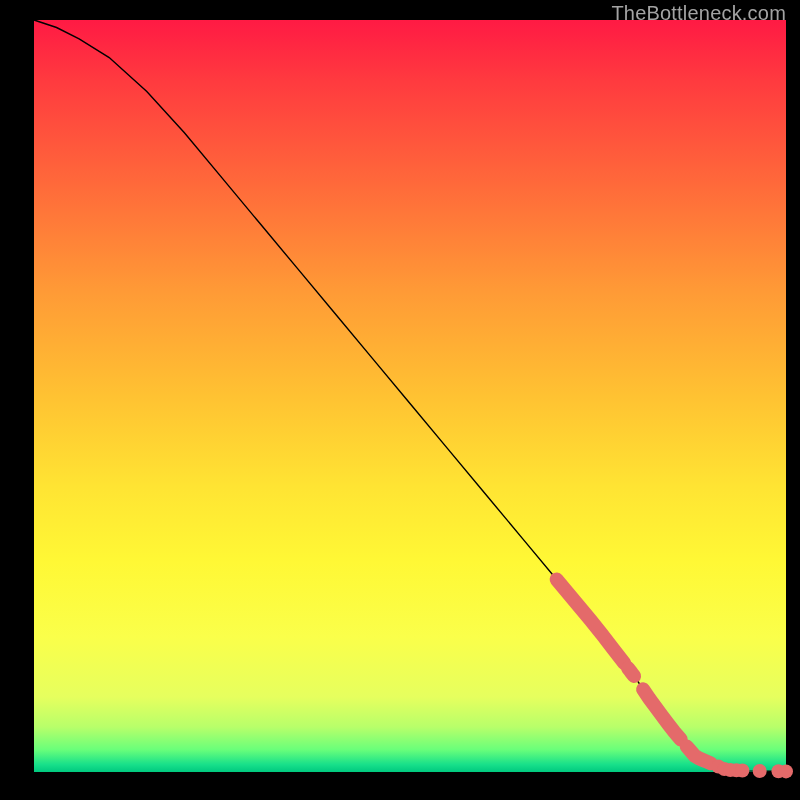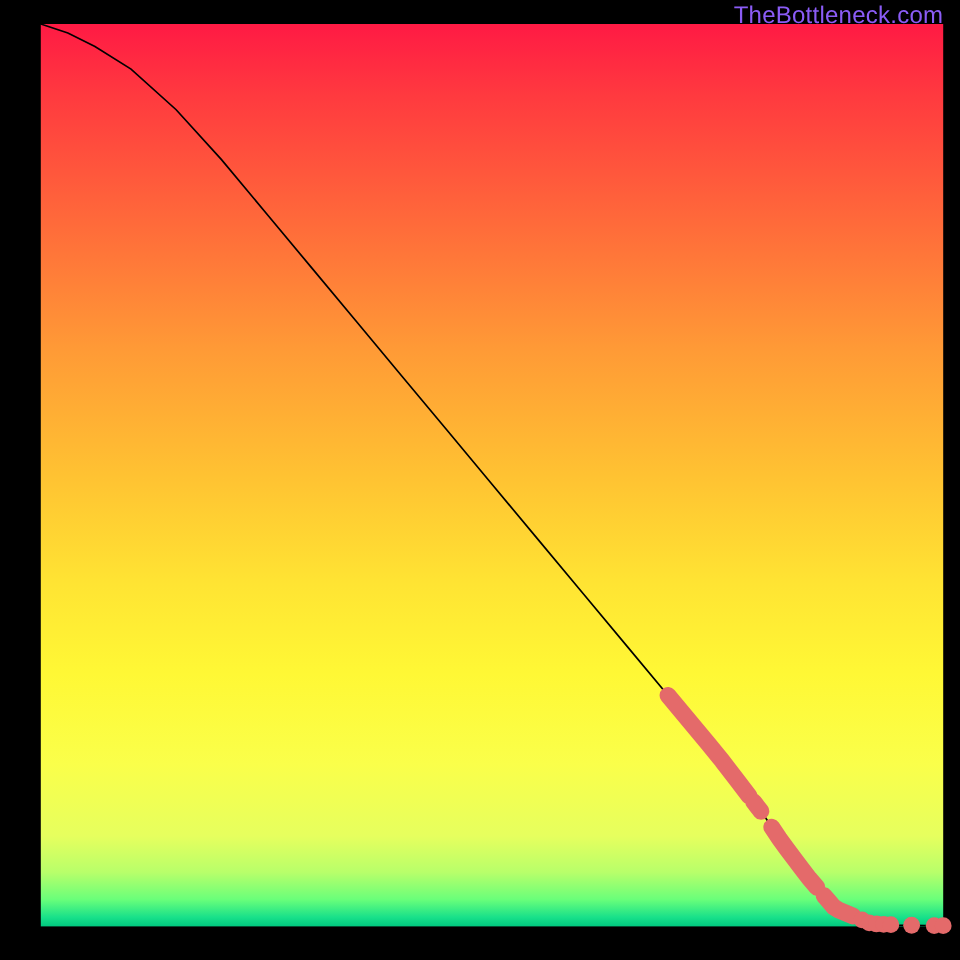--- a/index.html
+++ b/index.html
@@ -39,21 +39,21 @@
       #b8ff6a 94%,
       #6aff7a 97%,
       #18e08a 99%,
       #00c97f 100%
     );
   }
   .watermark {
     position: absolute;
     top: 2px;
     right: 14px;
-    color: #8b5cf6;
+    color: #a3a3a3;
     font-size: 20px;
     letter-spacing: 0.2px;
     user-select: none;
   }
   svg.curve {
     position: absolute;
     left: 0;
     top: 0;
     width: 752px;
     height: 752px;

